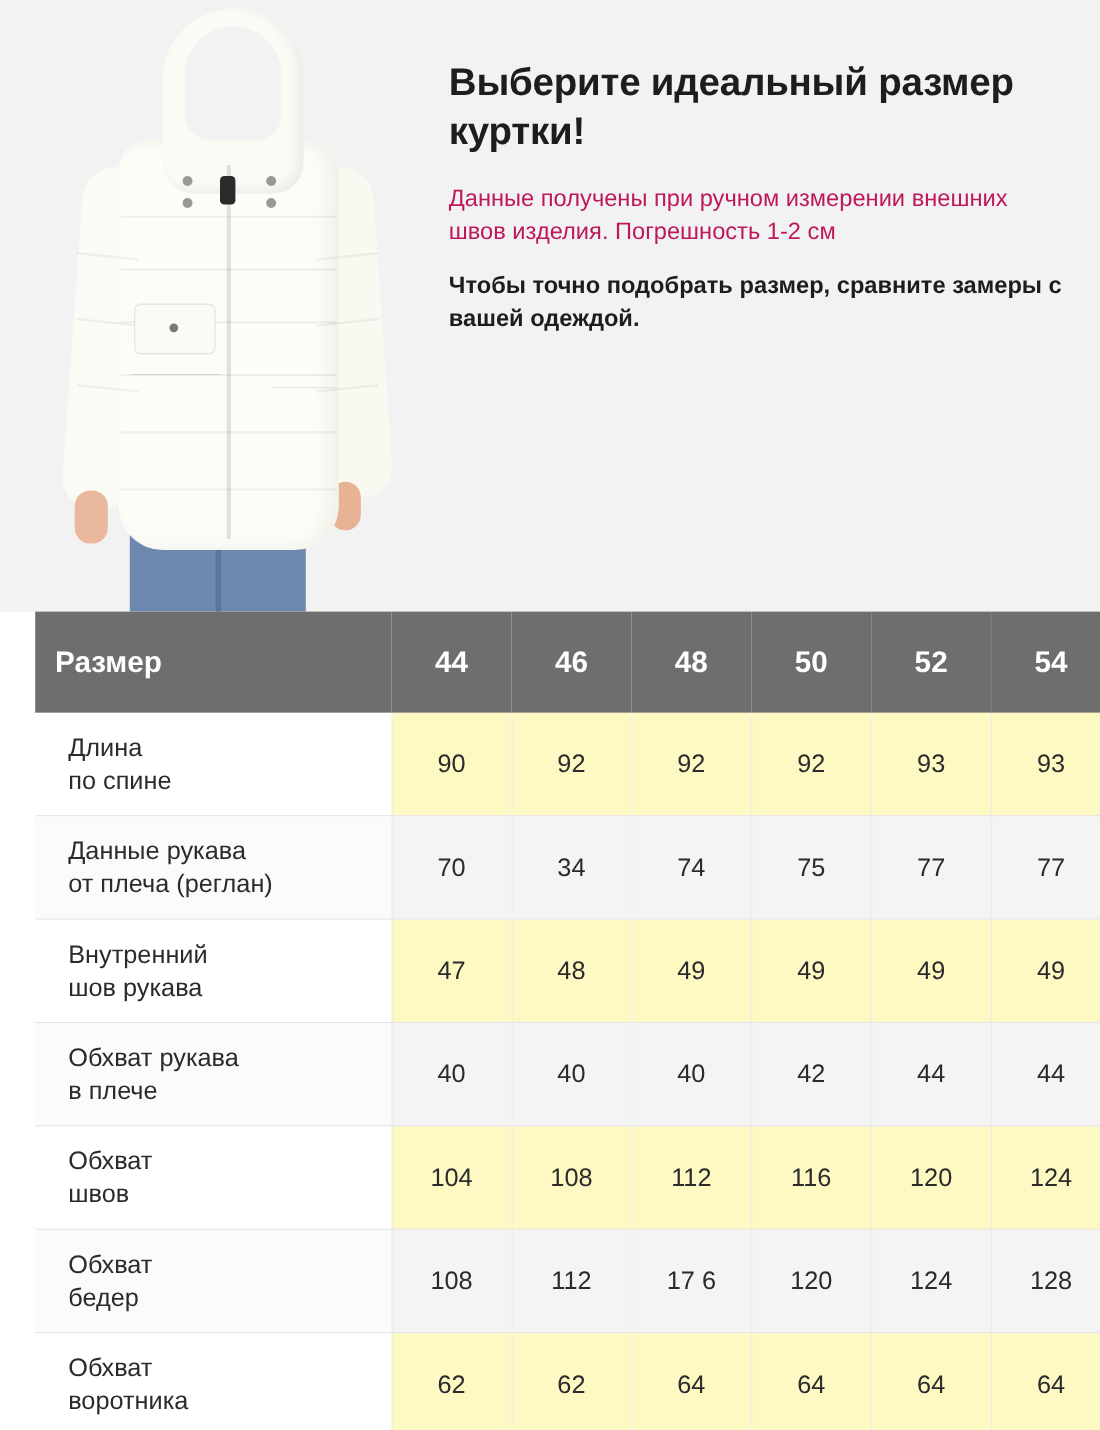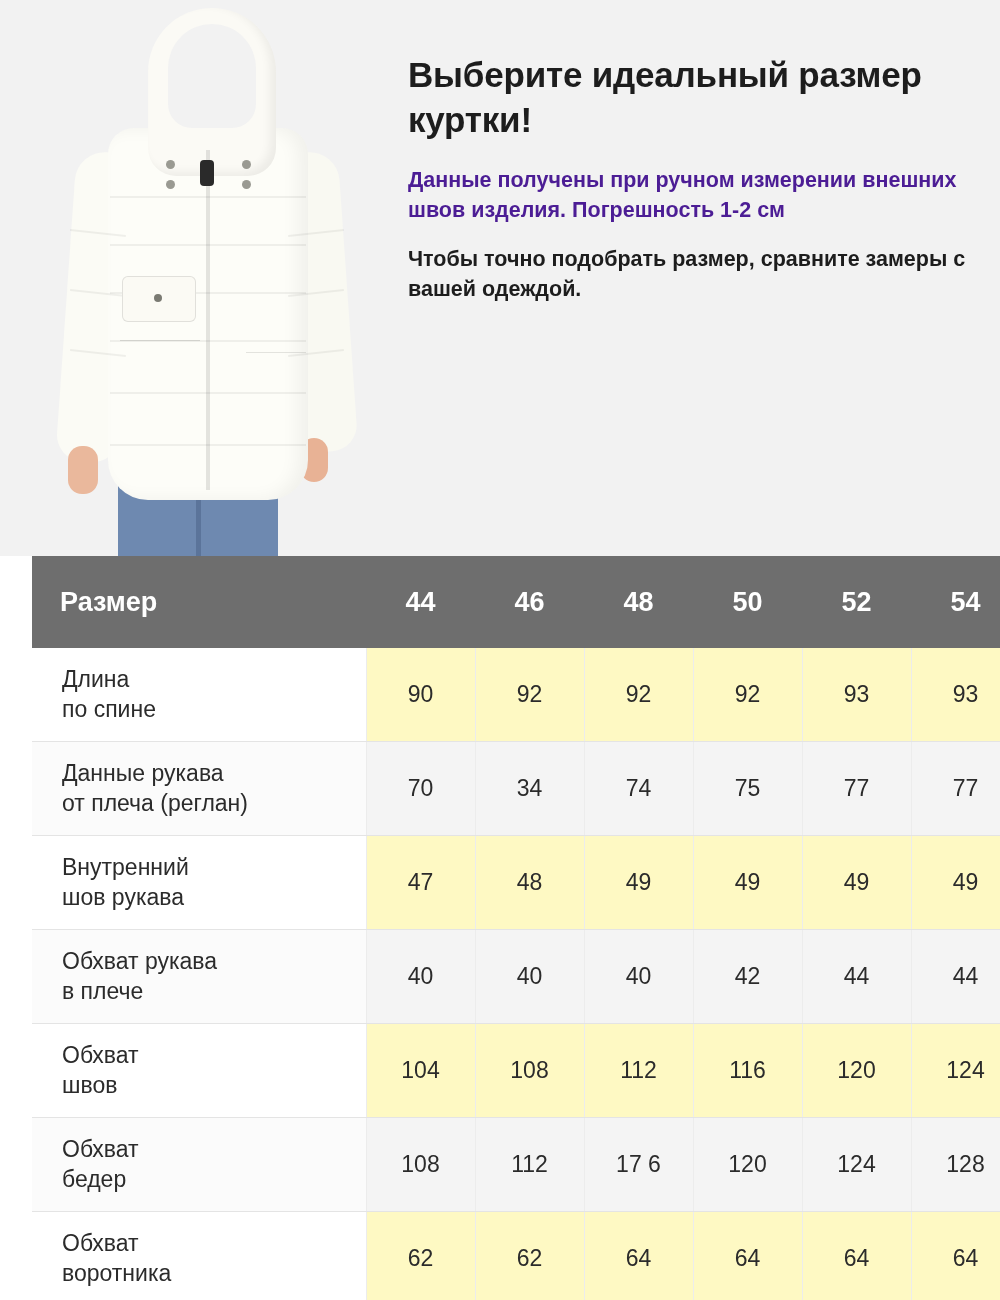--- a/index.html
+++ b/index.html
@@ -47,23 +47,23 @@
     font-size: 35px;
     font-weight: bold;
     line-height: 1.28;
     color: #1d1d1d;
     margin: 0 0 22px 0;
     letter-spacing: -0.2px;
   }
   .hero-sub {
     font-size: 21.5px;
     line-height: 1.42;
-    color: #4c1d95;
+    color: #be185d;
     margin: 0 0 18px 0;
-    font-weight: bold;
+    font-weight: normal;
   }
   .hero-note {
     font-size: 21.5px;
     line-height: 1.4;
     color: #1d1d1d;
     font-weight: bold;
     margin: 0;
   }
 
   
@@ -82,21 +82,21 @@
     background: #6e6e6e;
     color: #ffffff;
     font-size: 27px;
     font-weight: bold;
     height: 90px;
     vertical-align: middle;
     border: 0;
   }
   thead th.th-label {
     text-align: left;
-    padding-left: 28px;
+    padding-left: 18px;
     width: 305px;
   }
   thead th.th-size {
     text-align: center;
     width: 107px;
   }
   table.size-table tbody td {
     height: 91px;
     font-size: 23px;
     color: #2b2b2b;

